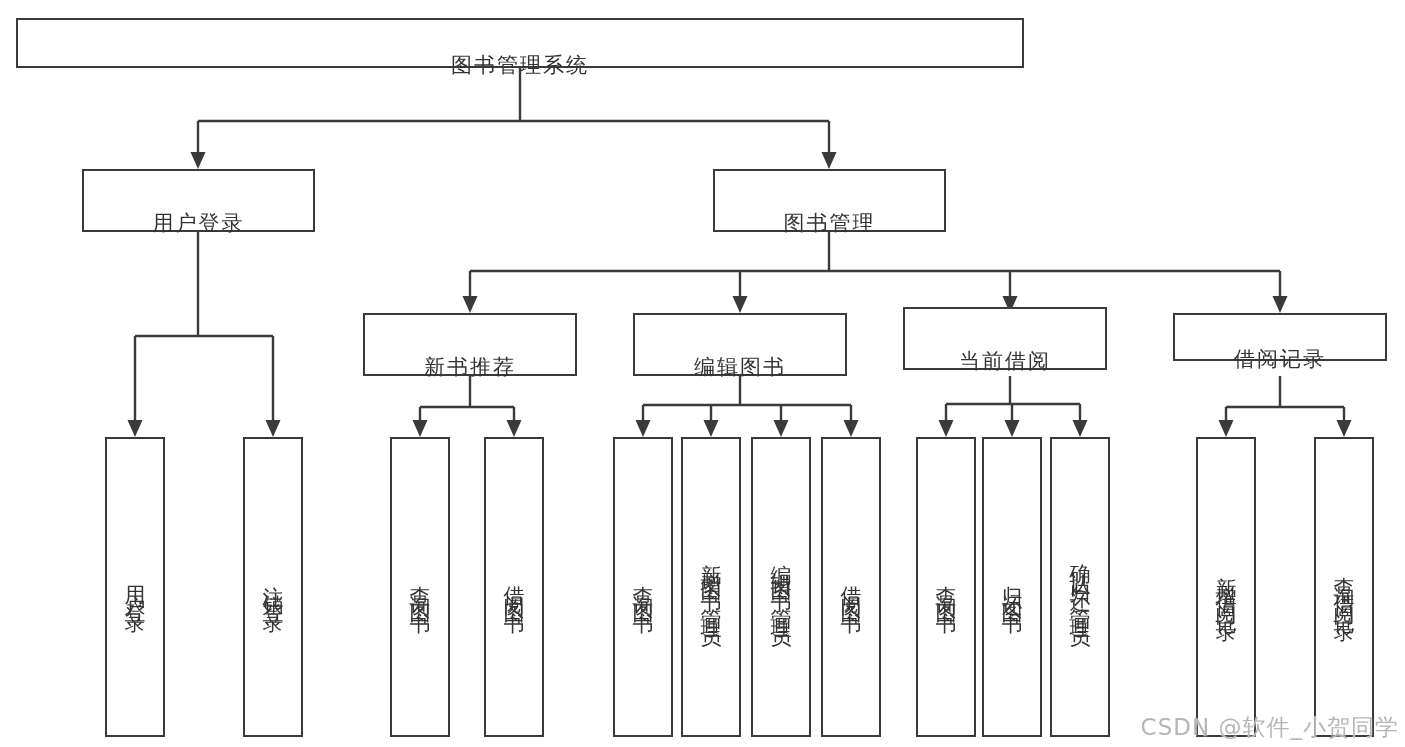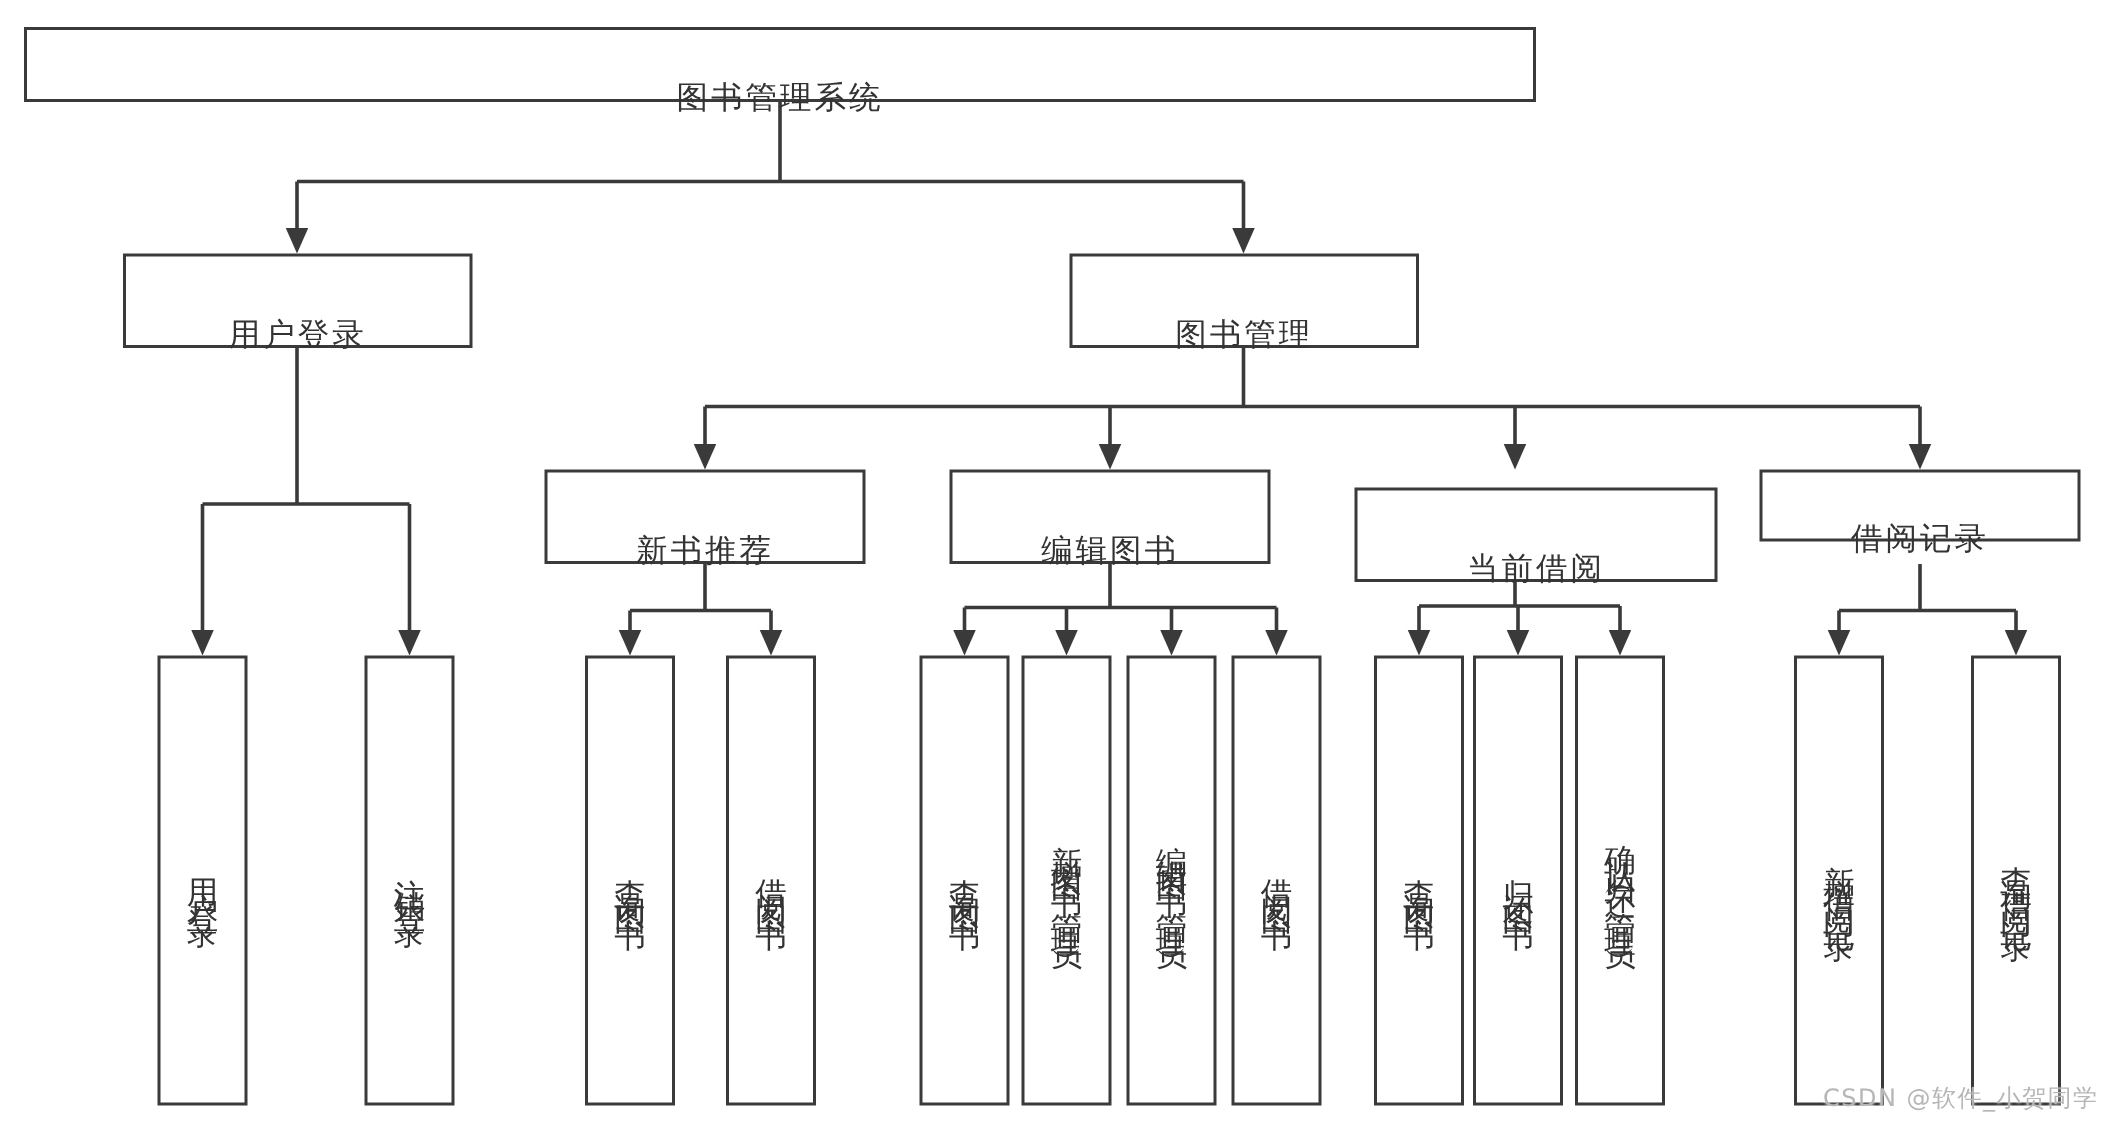--- a/index.html
+++ b/index.html
@@ -58,21 +58,21 @@
     text-orientation:mixed;
     font-size:21px;
     color:var(--text);
     letter-spacing:9px;
     white-space:nowrap;
   }
   .watermark{
     position:absolute;
     right:6px;
     bottom:4px;
-    font-size:16px;
+    font-size:23px;
     color:var(--wm);
     letter-spacing:1px;
     white-space:nowrap;
     text-shadow:0 1px 2px rgba(255,255,255,0.85);
     z-index:5;
   }
 </style>
 </head>
 <body>
 
@@ -131,21 +131,21 @@
   <div class="box" style="left:713px;top:169px;width:233px;height:63px">
     <span class="hl">图书管理</span>
   </div>
 
   <div class="box" style="left:363px;top:313px;width:214px;height:63px">
     <span class="hl">新书推荐</span>
   </div>
   <div class="box" style="left:633px;top:313px;width:214px;height:63px">
     <span class="hl">编辑图书</span>
   </div>
-  <div class="box" style="left:903px;top:325px;width:242px;height:63px">
+  <div class="box" style="left:903px;top:307px;width:204px;height:63px">
     <span class="hl">当前借阅</span>
   </div>
   <div class="box" style="left:1173px;top:313px;width:214px;height:48px">
     <span class="hl">借阅记录</span>
   </div>
 
   <div class="box" style="left:105px;top:437px;width:60px;height:300px">
     <span class="vl">用户登录</span>
   </div>
   <div class="box" style="left:243px;top:437px;width:60px;height:300px">

